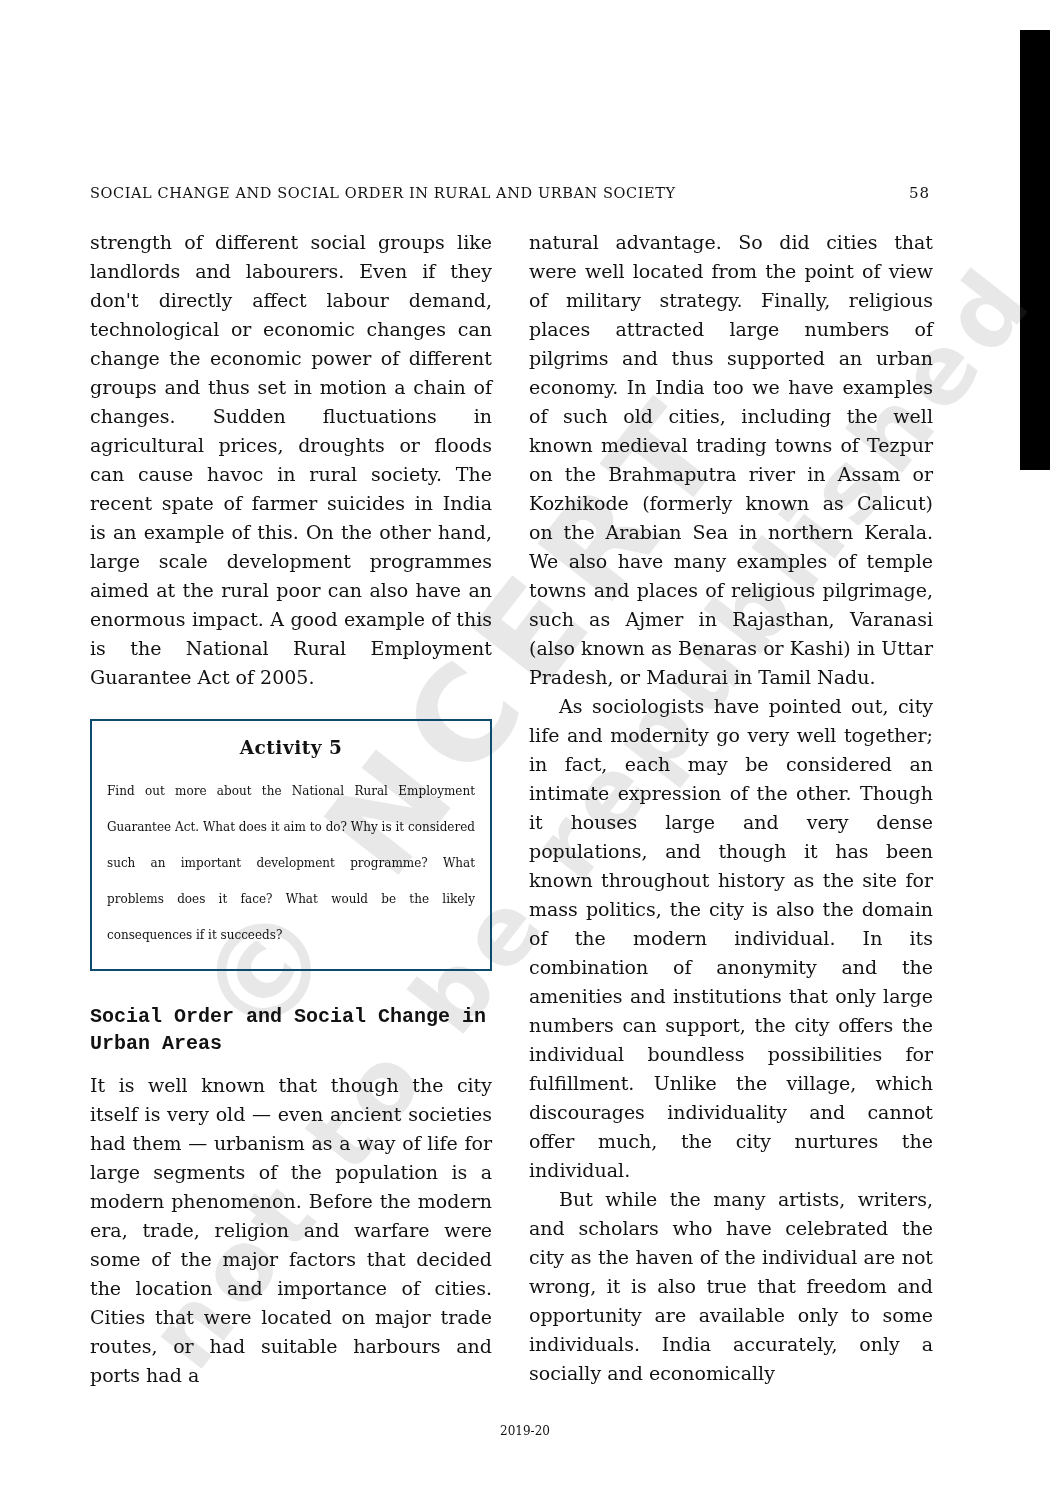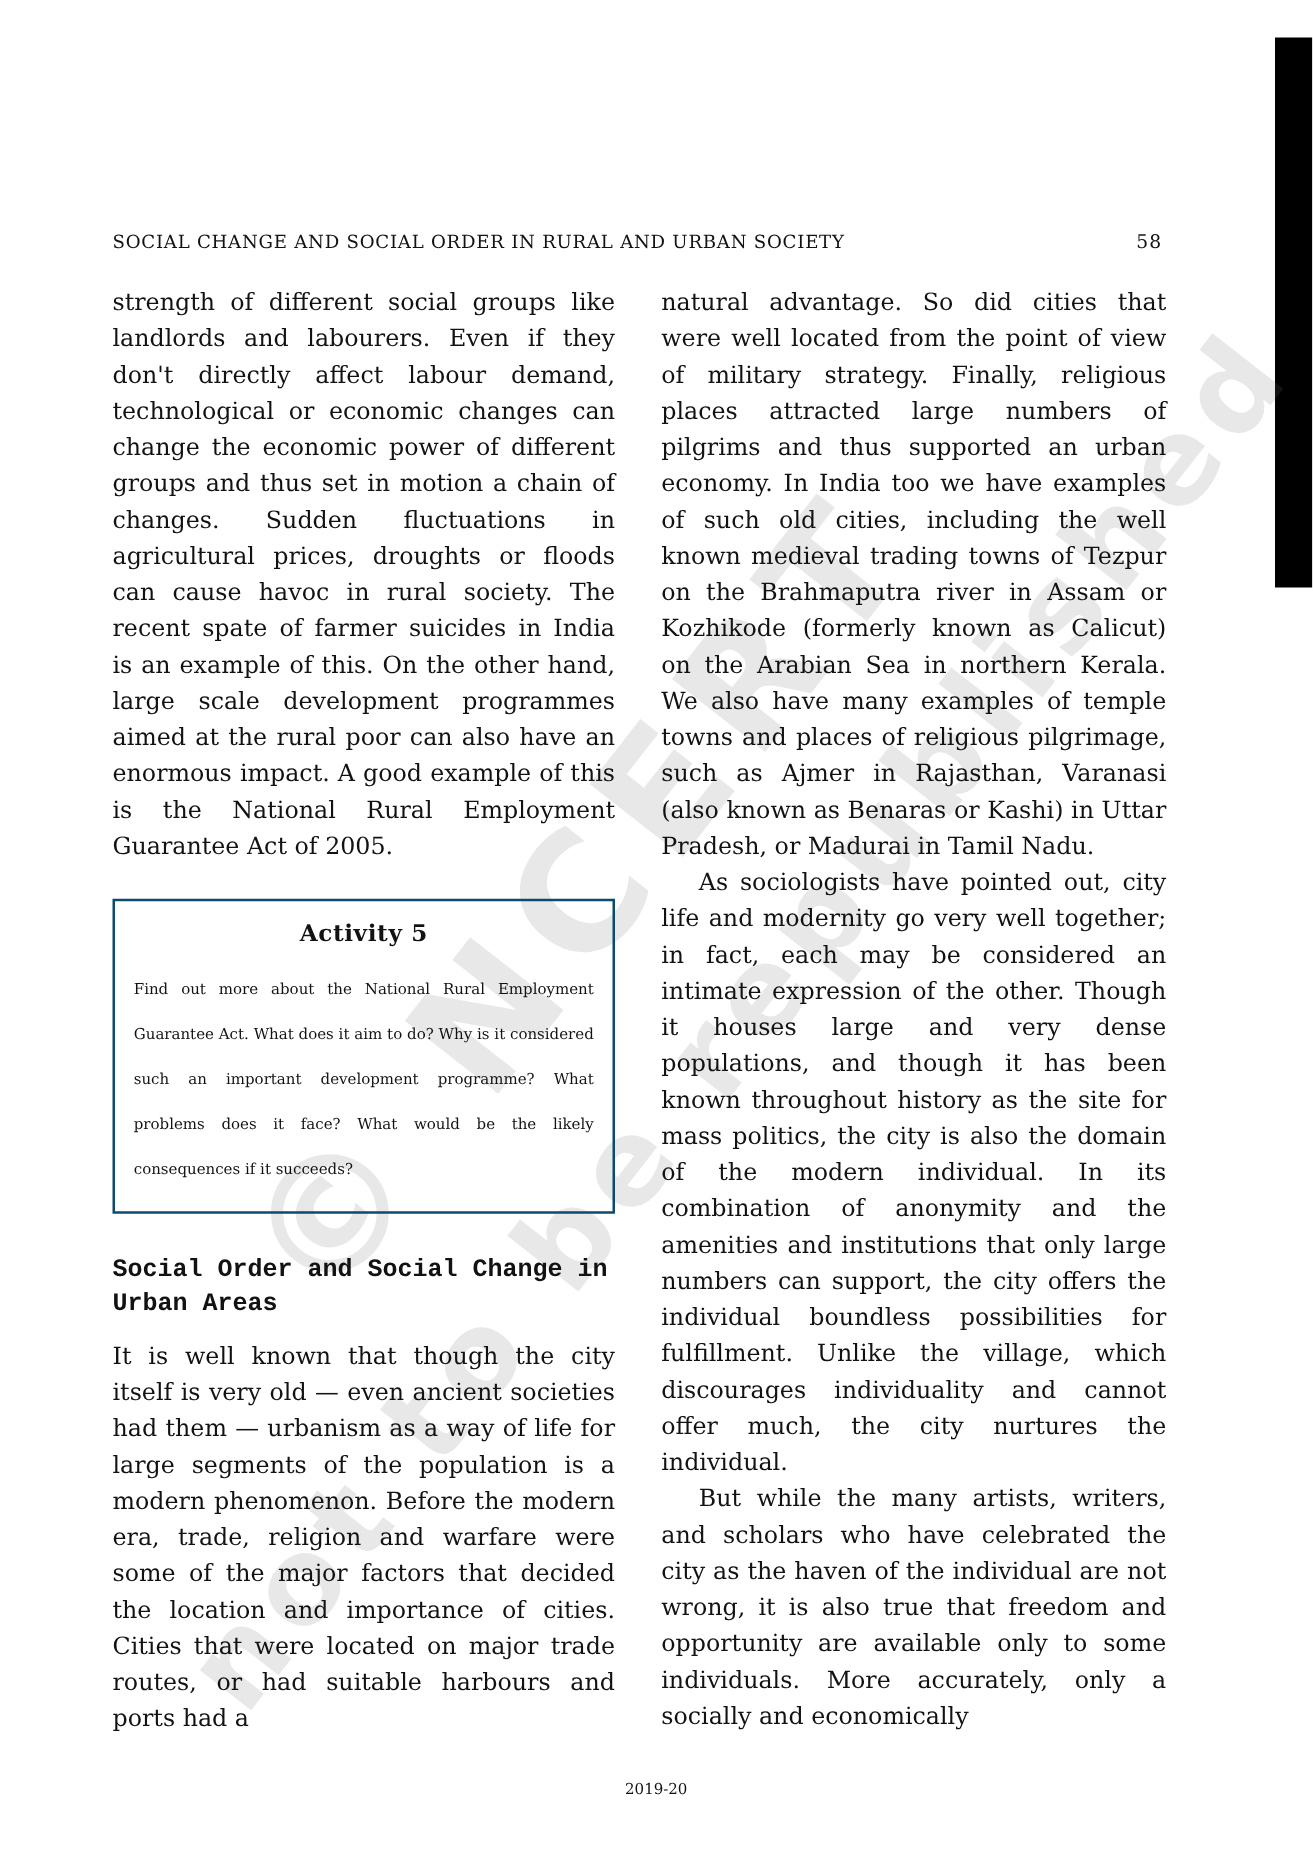--- a/index.html
+++ b/index.html
@@ -131,20 +131,20 @@
       </div>
 
       <h2 class="subheading">Social Order and Social Change in Urban Areas</h2>
 
       <p>It is well known that though the city itself is very old — even ancient societies had them — urbanism as a way of life for large segments of the population is a modern phenomenon. Before the modern era, trade, religion and warfare were some of the major factors that decided the location and importance of cities.  Cities that were located on major trade routes, or had suitable harbours and ports had a</p>
     </div>
 
     <div class="col col-right">
       <p>natural advantage.  So did cities that were well located from the point of view of military strategy.  Finally, religious places attracted large numbers of pilgrims and thus supported an urban economy.  In India too we have examples of such old cities, including the well known medieval trading towns of Tezpur on the Brahmaputra river in Assam or Kozhikode (formerly known as Calicut) on the Arabian Sea in northern Kerala.  We also have many examples of temple towns and places of religious pilgrimage, such as Ajmer in Rajasthan, Varanasi (also known as Benaras or Kashi) in Uttar Pradesh, or Madurai in Tamil Nadu.</p>
       <p class="indent">As sociologists have pointed out, city life and modernity go very well together; in fact, each may be considered an intimate expression of the other. Though it houses large and very dense populations, and though it has been known throughout history as the site for mass politics, the city is also the domain of the modern individual.  In its combination of anonymity and the amenities and institutions that only large numbers can support, the city offers the individual boundless possibilities for fulfillment.  Unlike the village, which discourages individuality and cannot offer much, the city nurtures the individual.</p>
-      <p class="indent">But while the many artists, writers, and scholars who have celebrated the city as the haven of the individual are not wrong, it is also true that freedom and opportunity are available only to some individuals.  More accurately, only a socially and economically</p>
+      <p class="indent">But while the many artists, writers, and scholars who have celebrated the city as the haven of the individual are not wrong, it is also true that freedom and opportunity are available only to some individuals.  India accurately, only a socially and economically</p>
     </div>
 
   </div>
 
   <div class="footer">2019-20</div>
 
 </div>
 
 </body></html>

